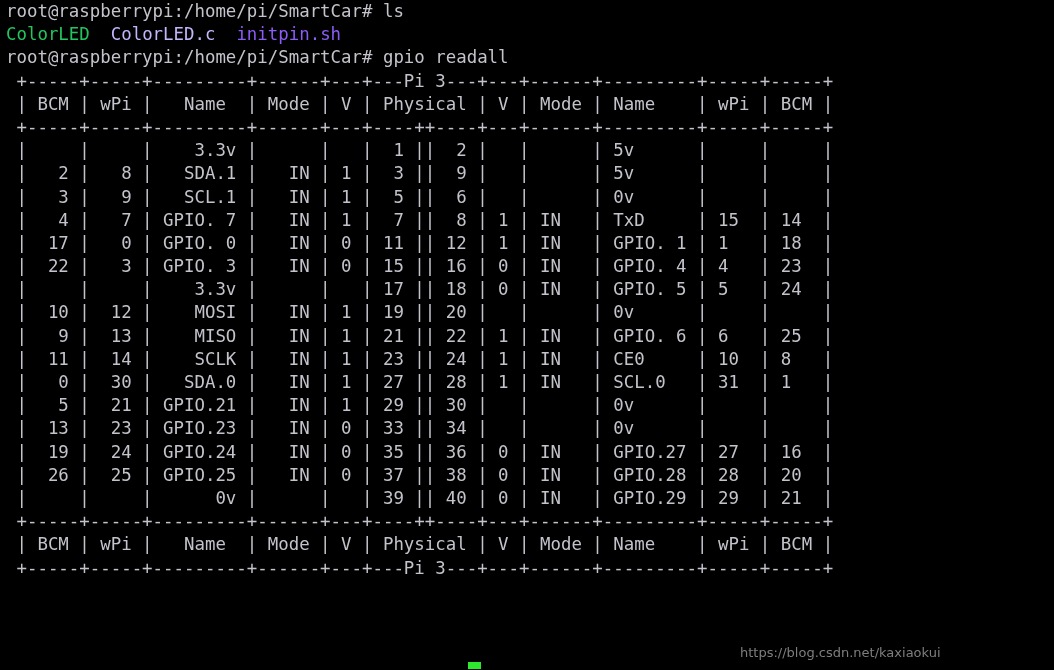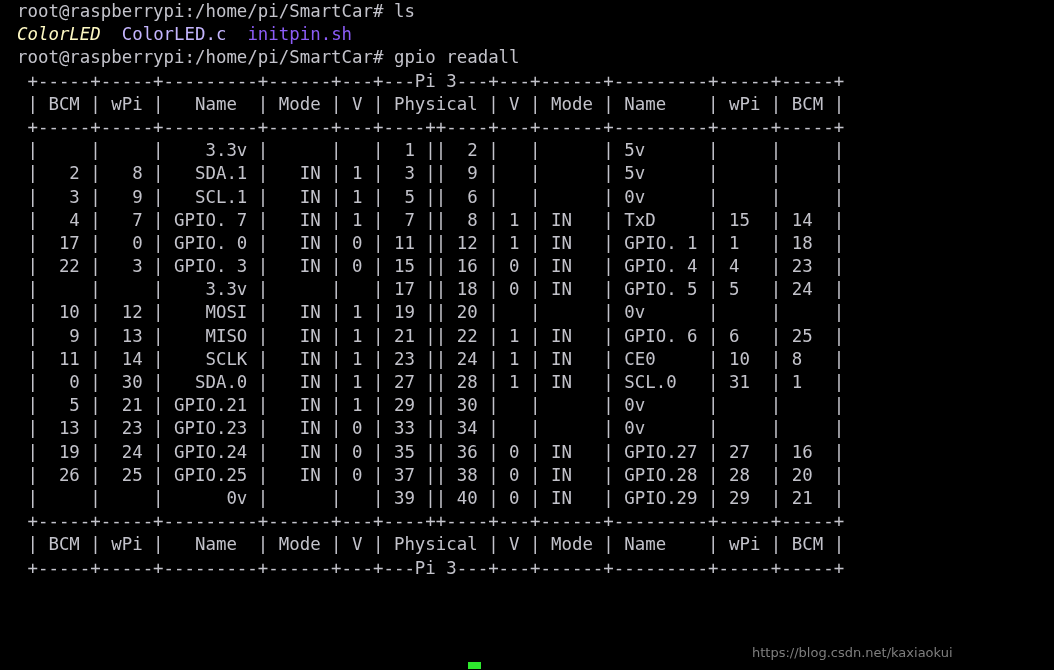--- a/index.html
+++ b/index.html
@@ -22,54 +22,53 @@
     padding: 0;
     box-sizing: border-box;
   }
   .term-line {
     height: 23.2px;
     line-height: 23.2px;
     font-size: 17.4px;
     letter-spacing: 0px;
     white-space: pre;
     color: #c3c3cb;
-    padding-left: 17px;
+    padding-left: 6px;
     font-family: "DejaVu Sans Mono", "Liberation Mono", monospace;
   }
   .fg-default { color: #c3c3cb; }
 
   #watermark {
     position: absolute;
     left: 740px;
     top: 645px;
     font-family: "DejaVu Sans", "Liberation Sans", sans-serif;
     font-size: 13px;
     color: #9a9a9a;
     opacity: 0.82;
     white-space: nowrap;
     letter-spacing: 0px;
-    margin-left: 12px;
   }
   #cursor {
     position: absolute;
     left: 468px;
     top: 662px;
     width: 13px;
     height: 7px;
     background: #2ee82e;
   }
 </style>
 </head>
 <body>
 
 <div id="terminal">
 
   <div id="screen">
       <div class="term-line"><span class="fg-default">root@raspberrypi:/home/pi/SmartCar#</span><span class="fg-default"> ls</span></div>
-      <div class="term-line"><span style="color: #fef9c3; font-style: italic;">ColorLED</span><span>  </span><span style="color: #c4b5fd;">ColorLED.c</span><span>  </span><span style="color: #8b5cf6;">initpin.sh</span></div>
+      <div class="term-line"><span style="color: #22c55e;">ColorLED</span><span>  </span><span style="color: #c4b5fd;">ColorLED.c</span><span>  </span><span style="color: #8b5cf6;">initpin.sh</span></div>
       <div class="term-line"><span class="fg-default">root@raspberrypi:/home/pi/SmartCar#</span><span class="fg-default"> gpio readall</span></div>
       <div class="term-line"> +-----+-----+---------+------+---+---Pi 3---+---+------+---------+-----+-----+</div>
       <div class="term-line"> | BCM | wPi |   Name  | Mode | V | Physical | V | Mode | Name    | wPi | BCM |</div>
       <div class="term-line"> +-----+-----+---------+------+---+----++----+---+------+---------+-----+-----+</div>
       <div class="term-line"> |     |     |    3.3v |      |   |  1 ||  2 |   |      | 5v      |     |     |</div>
       <div class="term-line"> |   2 |   8 |   SDA.1 |   IN | 1 |  3 ||  9 |   |      | 5v      |     |     |</div>
       <div class="term-line"> |   3 |   9 |   SCL.1 |   IN | 1 |  5 ||  6 |   |      | 0v      |     |     |</div>
       <div class="term-line"> |   4 |   7 | GPIO. 7 |   IN | 1 |  7 ||  8 | 1 | IN   | TxD     | 15  | 14  |</div>
       <div class="term-line"> |  17 |   0 | GPIO. 0 |   IN | 0 | 11 || 12 | 1 | IN   | GPIO. 1 | 1   | 18  |</div>
       <div class="term-line"> |  22 |   3 | GPIO. 3 |   IN | 0 | 15 || 16 | 0 | IN   | GPIO. 4 | 4   | 23  |</div>

